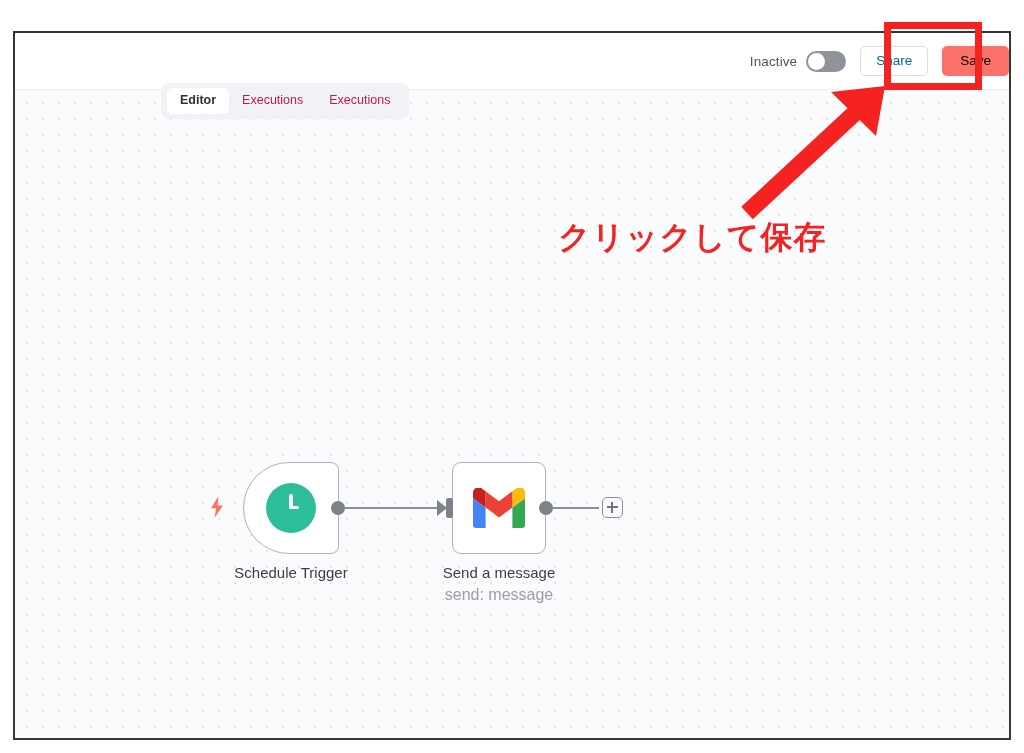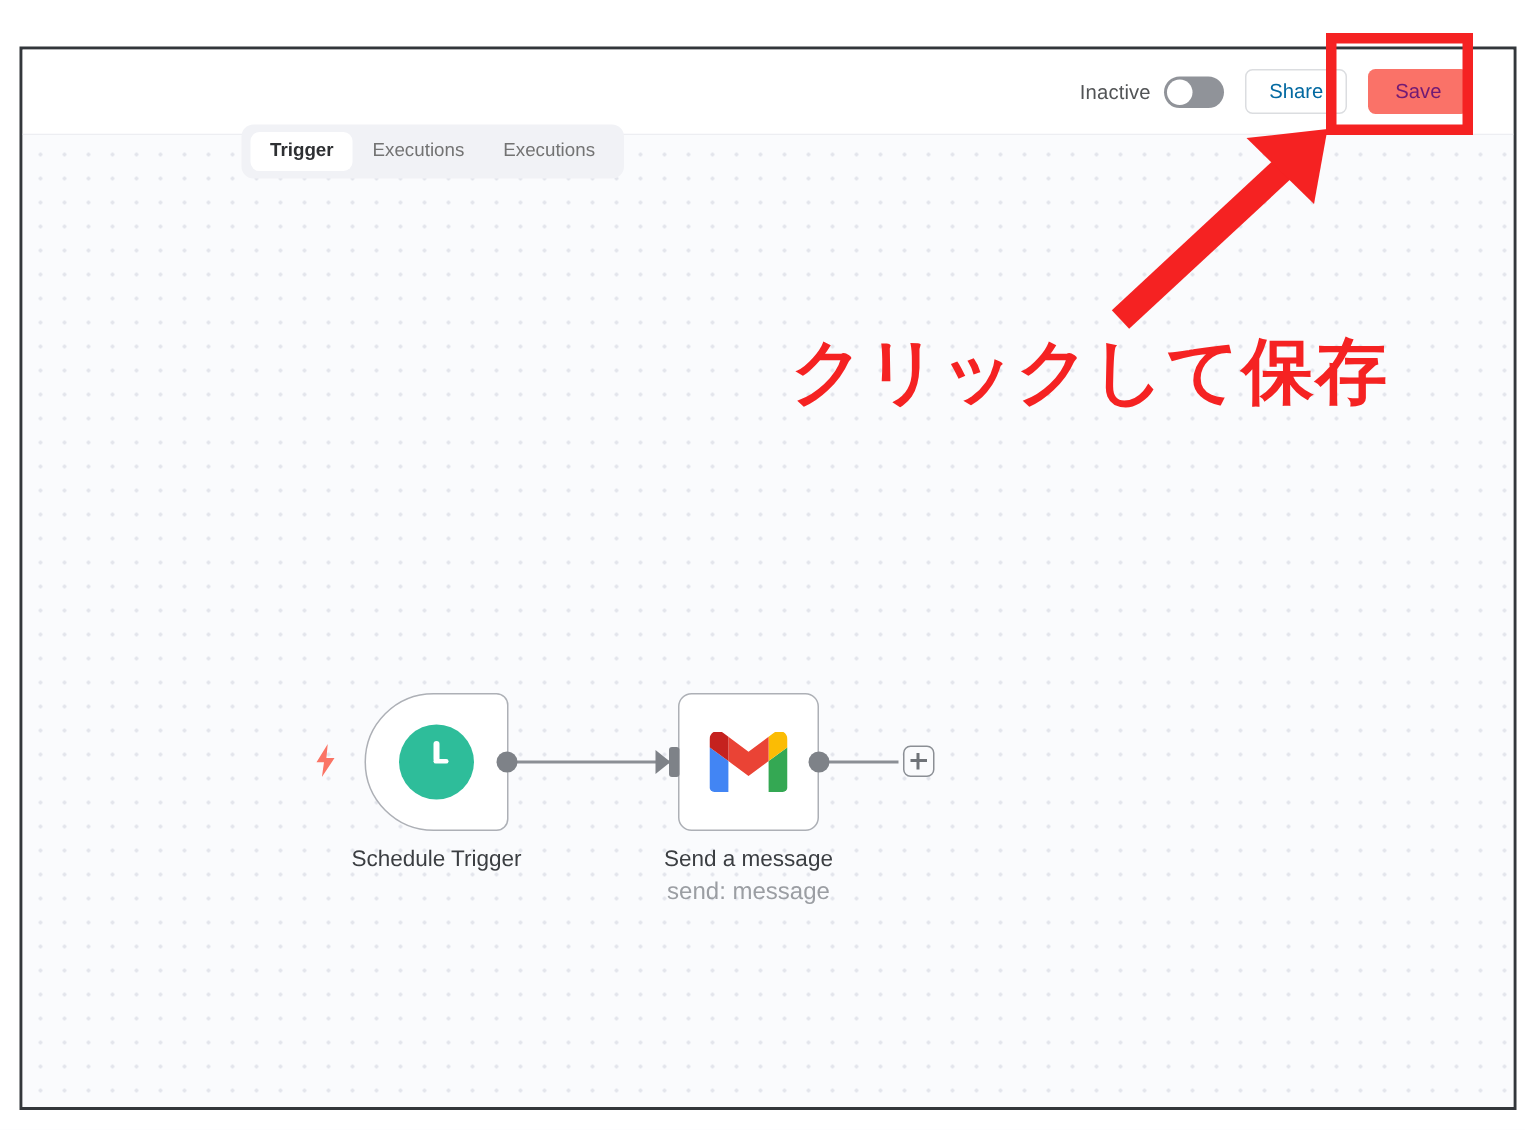--- a/index.html
+++ b/index.html
@@ -32,21 +32,20 @@
   .toolbar {
     position: absolute;
     left: 0;
     top: 0;
     right: 0;
     height: 56px;
     background: #ffffff;
     display: flex;
     align-items: center;
     justify-content: flex-end;
-    padding-right: 30px;
     box-sizing: border-box;
     z-index: 6;
   }
   .toolbar-right {
     display: flex;
     align-items: center;
     gap: 14px;
   }
   .activation {
     display: flex;
@@ -81,21 +80,21 @@
     color: #0369a1;
     background: #ffffff;
     border: 1px solid #dbdde0;
     border-radius: 5px;
     padding: 7px 15px 8px;
     cursor: pointer;
     line-height: 1;
   }
   .btn-save {
     font-size: 13.5px;
-    color: #701a75;
+    color: #000000;
     background: #fa7268;
     border: none;
     border-radius: 5px;
     padding: 8px 18px 9px;
     cursor: pointer;
     line-height: 1;
   }
 
   
   .canvas {
@@ -122,21 +121,21 @@
     background: #f1f2f6;
     border-radius: 8px;
     display: flex;
     align-items: center;
     padding: 4px 6px;
     box-sizing: content-box;
     z-index: 8;
   }
   .tab {
     font-size: 12.5px;
-    color: #737373;
+    color: #be185d;
     padding: 6px 13px 7px;
     border-radius: 6px;
     cursor: pointer;
     line-height: 1;
     white-space: nowrap;
   }
   .tab.active {
     background: #ffffff;
     color: #2e3033;
     font-weight: bold;
@@ -317,23 +316,23 @@
     position: absolute;
     left: 735px;
     top: 80px;
     width: 160px;
     height: 145px;
     z-index: 19;
     pointer-events: none;
   }
   .annot-text {
     position: absolute;
-    left: 527px;
+    left: 558px;
     top: 216px;
-    font-size: 48px;
+    font-size: 32px;
     color: #f52222;
     font-weight: bold;
     letter-spacing: 1px;
     z-index: 19;
     white-space: nowrap;
     pointer-events: none;
     font-family: "DejaVu Sans", sans-serif;
   }
 </style>
 </head>
@@ -388,21 +387,21 @@
     <div class="conn-line l2"></div>
     <div class="plus-box"></div>
 
     <div class="node-label trigger">Schedule Trigger</div>
     <div class="node-label action">Send a message</div>
     <div class="node-sublabel">send: message</div>
 
   </div>
 
   <div class="tabs">
-    <div class="tab active">Trigger</div>
+    <div class="tab active">Editor</div>
     <div class="tab">Executions</div>
     <div class="tab">Executions</div>
   </div>
 
 </div>
 
 <div class="annot-box"></div>
 
 <svg class="annot-arrow" viewBox="0 0 160 145">
   <path d="M12 133 L136 18" stroke="#f52222" stroke-width="17" stroke-linecap="butt"></path>

